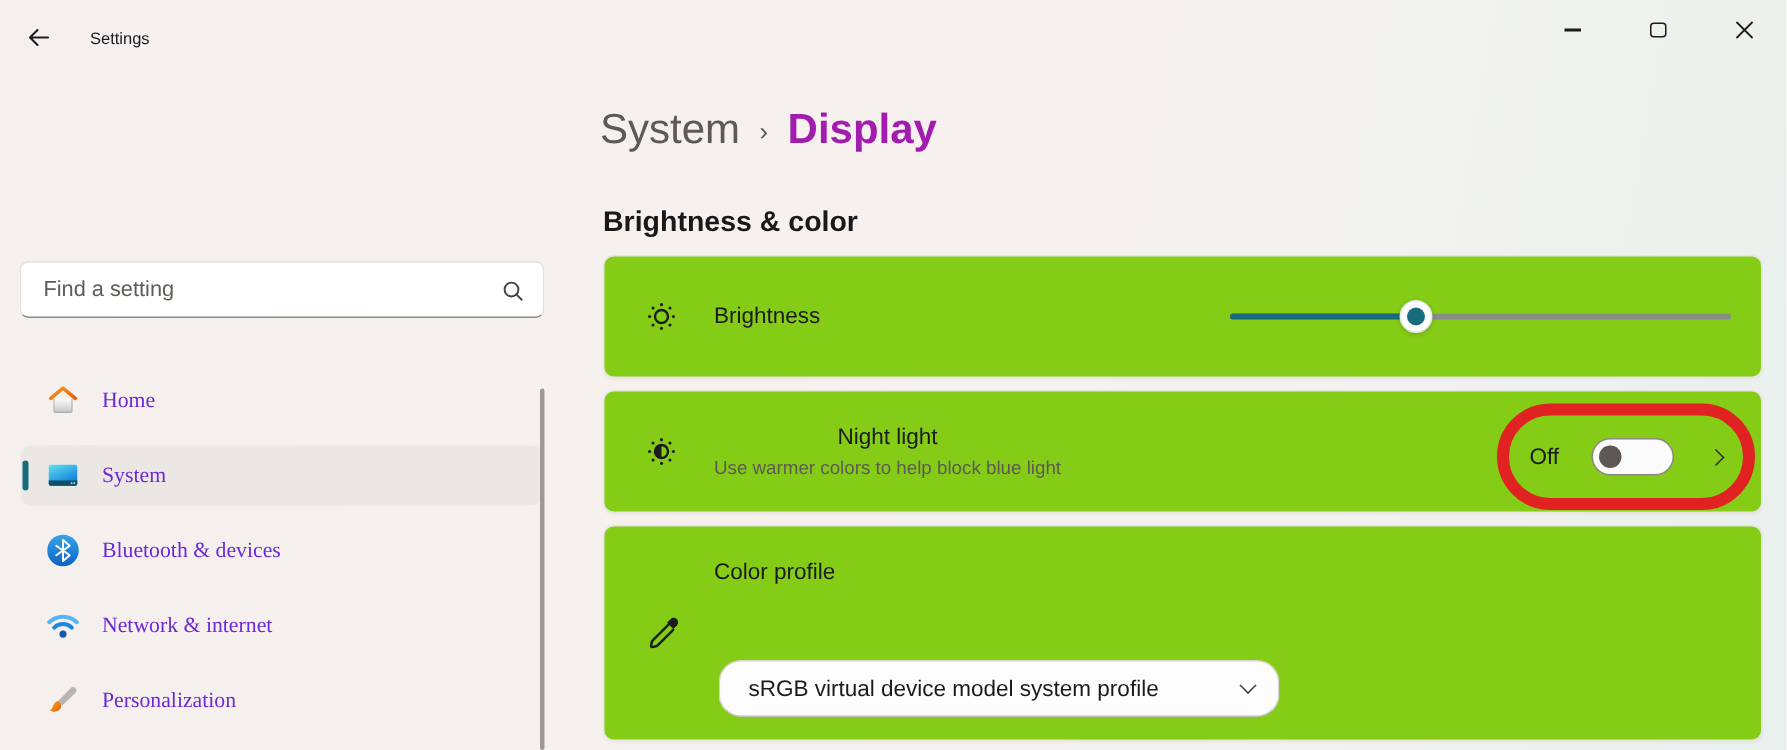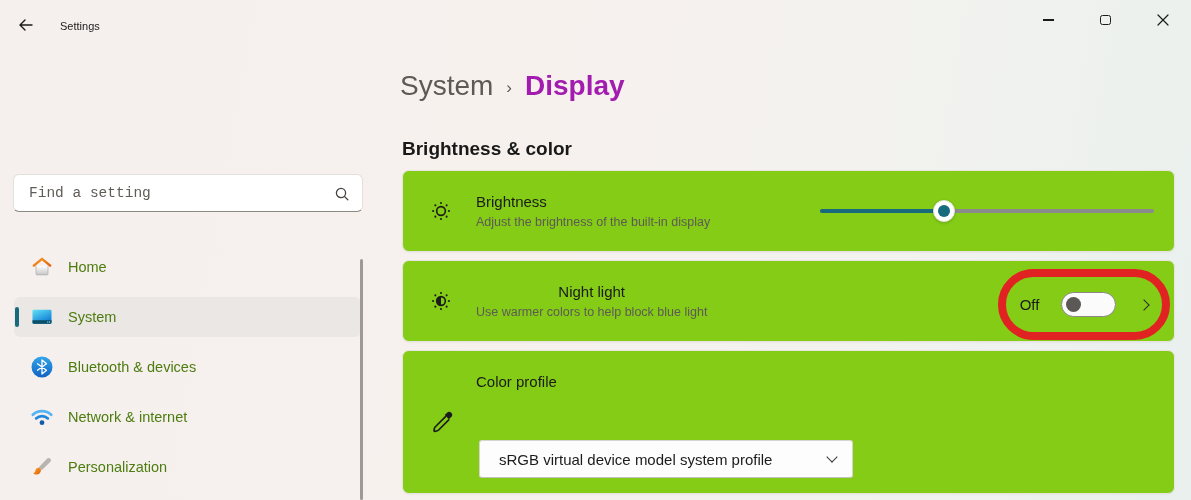--- a/index.html
+++ b/index.html
@@ -15,34 +15,34 @@
   .back-btn { position:absolute; left:8px; top:10px; width:36px; height:30px;
     display:flex; align-items:center; justify-content:center; border-radius:5px; cursor:pointer; }
   .app-title { position:absolute; left:60px; top:20px; font-size:11px; color:#1c1c1c; }
   .win-controls { position:absolute; right:0; top:0; display:flex; }
   .win-btn { width:57px; height:40px; display:flex; align-items:center; justify-content:center; cursor:pointer; }
   .min-glyph { width:11px; height:1.4px; background:#1b1b1b; }
   .max-glyph { width:10.5px; height:10.5px; border:1.2px solid #1b1b1b; border-radius:2.5px; }
 
   
   .search-box { position:absolute; left:13px; top:174px; width:350px; height:38px;
-    background:#ffffff; border:1px solid #e3dfdc; border-bottom:1.5px solid #8d8983; border-radius:6px;font-family:Liberation Mono, monospace; }
+    background:#ffffff; border:1px solid #e3dfdc; border-bottom:1.5px solid #8d8983; border-radius:6px; }
   .search-box input { position:absolute; inset:0; border:none; outline:none; background:transparent;
     padding:0 40px 0 15px; font-size:14.5px; font-family:inherit; color:#1b1b1b; }
   .search-box input::placeholder { color:#5f5b57; opacity:1; }
   .search-icon { position:absolute; right:12px; top:11px; width:16px; height:16px; }
 
   .nav { position:absolute; left:14px; top:247px; width:347px; }
   .nav-item { position:relative; display:flex; align-items:center; height:40px; margin-bottom:10px;
     border-radius:6px; padding-left:16px; cursor:pointer; }
   .nav-item.selected { background:#eae7e4; }
   .nav-item.selected::before { content:""; position:absolute; left:1px; top:10px; width:3.5px; height:20px;
     border-radius:2px; background:var(--accent); }
   .nav-icon { width:24px; height:24px; margin-right:14px; flex:0 0 auto; }
-  .nav-label { font-size:14.5px; color:#4d7c0f; }
+  .nav-label { font-size:14.5px; color:#6d28d9;font-family:Liberation Serif, serif; }
   .sidebar-scrollbar { position:absolute; left:360px; top:259px; width:3px; height:241px;
     background:#9c9997; border-radius:2px; }
 
   
   .breadcrumb { position:absolute; left:400px; top:70px; display:flex; align-items:center; gap:13px; font-size:28px; }
   .bc-parent { color:#5d5954; cursor:pointer; }
   .bc-sep { font-size:17px; color:#5d5954; padding-top:4px; }
   .bc-current { color:#a21caf; font-weight:600; }
 
   .section-heading { position:absolute; left:402px; top:138px; font-size:19px; font-weight:700; color:#191919; }
@@ -73,21 +73,21 @@
     display:flex; align-items:center; justify-content:center; gap:22px; }
   .toggle-label { font-size:15px; color:#1b1b1b; }
   .toggle { position:relative; width:55px; height:25px; border:1px solid #8a8784; border-radius:13px;
     background:#fbfbfb; cursor:pointer; flex:0 0 auto; }
   .toggle-knob { position:absolute; left:4px; top:4px; width:15px; height:15px; border-radius:50%; background:#5b5855; }
   .chev-right { width:8px; height:8px; border-top:1.6px solid #2e2e2e; border-right:1.6px solid #2e2e2e;
     transform:rotate(45deg); margin-left:2px; }
 
   
   .dropdown { position:absolute; left:76px; top:89px; width:374px; height:38px; background:#fdfdfd;
-    border:1px solid #d7d4d1; border-bottom-color:#c3c0bd; border-radius:3px;
+    border:1px solid #d7d4d1; border-bottom-color:#c3c0bd; border-radius:15px;
     display:flex; align-items:center; padding:0 16px 0 19px; cursor:pointer; }
   .dropdown-value { flex:1; font-size:15px; color:#1b1b1b; white-space:nowrap; }
   .chev-down { width:8px; height:8px; border-right:1.5px solid #3a3a3a; border-bottom:1.5px solid #3a3a3a;
     transform:rotate(45deg); margin-top:-4px; }
 </style>
 </head>
 <body>
 
 <div class="back-btn">
   <span style="line-height:0">
@@ -227,21 +227,20 @@
           <circle cx="17.2" cy="17.2" r=".95"></circle>
         <circle cx="12" cy="19.3" r=".95"></circle>
           <circle cx="6.8" cy="17.2" r=".95"></circle>
           <circle cx="4.7" cy="12" r=".95"></circle>
           <circle cx="6.8" cy="6.8" r=".95"></circle>
       </g>
     </svg>
   </span>
   <div class="card-text">
     <div class="card-title">Brightness</div>
-    <div class="card-sub">Adjust the brightness of the built-in display</div>
   </div>
   <div class="slider">
     <div class="slider-track"></div>
     <div class="slider-fill" style="width: 37%;"></div>
     <div class="slider-thumb" style="left: calc(37% - 11px);"></div>
   </div>
 </div>
 
 <div class="card card2">
   <span class="card-icon">

